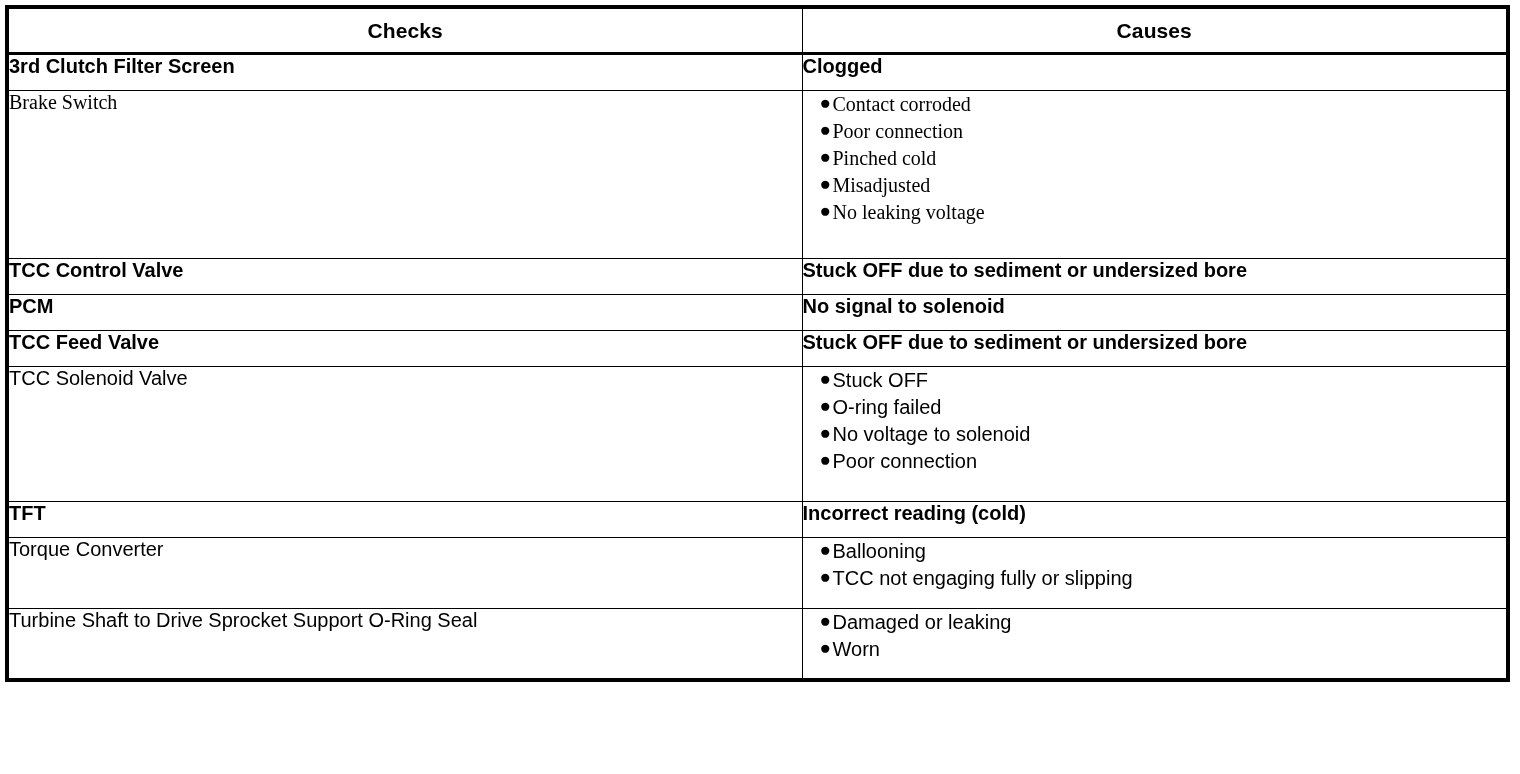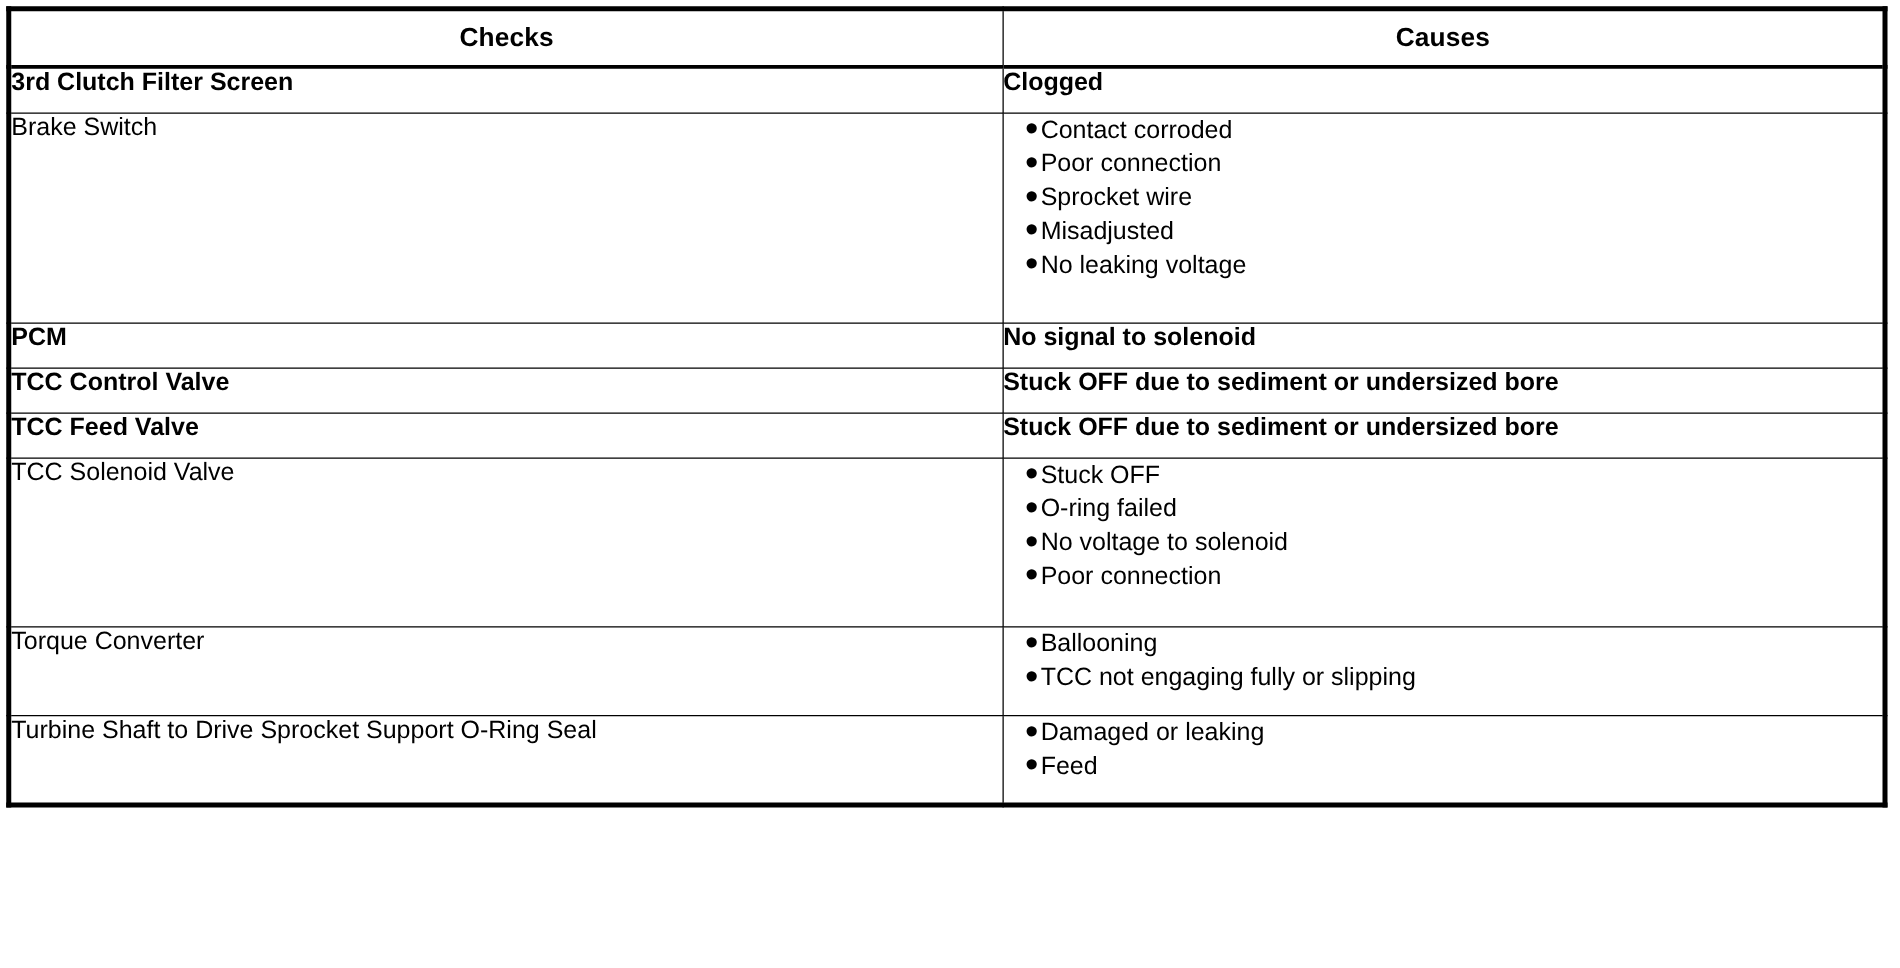--- a/index.html
+++ b/index.html
@@ -95,21 +95,21 @@
     box-sizing: border-box;
     font-size: 19px;
     line-height: 1.2;
   }
   .cell-list li .bullet-text {
     flex: 1 1 auto;
   }
 
   
   tr.r-short td { height: 35px; font-weight: bold; }
-  tr.r-brake td { height: 167px; }
+  tr.r-brake td { height: 167px; font-family: Liberation Serif, serif; }
   tr.r-solenoid td { height: 134px; }
   tr.r-converter td { height: 70px; }
   tr.r-turbine td { height: 69px; }
 
   
 </style>
 </head>
 <body>
 
 <div class="page">
@@ -147,61 +147,61 @@
             <li>
               <span class="bullet">●</span>
               <span class="bullet-text">Contact corroded</span>
             </li>
             <li>
               <span class="bullet">●</span>
               <span class="bullet-text">Poor connection</span>
             </li>
             <li>
               <span class="bullet">●</span>
-              <span class="bullet-text">Sprocket wire</span>
+              <span class="bullet-text">Pinched cold</span>
             </li>
             <li>
               <span class="bullet">●</span>
               <span class="bullet-text">Misadjusted</span>
             </li>
             <li>
               <span class="bullet">●</span>
               <span class="bullet-text">No leaking voltage</span>
             </li>
           </ul>
         </td>
       </tr>
 
       <tr class="r-short">
         <td class="cell">
+          <span class="cell-text">TCC Control Valve</span>
+        </td>
+        <td class="cell">
+          <span class="cell-text">Stuck OFF due to sediment or undersized bore</span>
+        </td>
+      </tr>
+
+      <tr class="r-short">
+        <td class="cell">
           <span class="cell-text">PCM</span>
         </td>
         <td class="cell">
           <span class="cell-text">No signal to solenoid</span>
         </td>
       </tr>
 
       <tr class="r-short">
         <td class="cell">
-          <span class="cell-text">TCC Control Valve</span>
+          <span class="cell-text">TCC Feed Valve</span>
         </td>
         <td class="cell">
           <span class="cell-text">Stuck OFF due to sediment or undersized bore</span>
         </td>
       </tr>
 
-      <tr class="r-short">
-        <td class="cell">
-          <span class="cell-text">TCC Feed Valve</span>
-        </td>
-        <td class="cell">
-          <span class="cell-text">Stuck OFF due to sediment or undersized bore</span>
-        </td>
-      </tr>
-
 
       <tr class="r-solenoid">
         <td class="cell">
           <span class="cell-text">TCC Solenoid Valve</span>
         </td>
         <td class="cell">
           <ul class="cell-list">
             <li>
               <span class="bullet">●</span>
               <span class="bullet-text">Stuck OFF</span>
@@ -215,20 +215,28 @@
               <span class="bullet-text">No voltage to solenoid</span>
             </li>
             <li>
               <span class="bullet">●</span>
               <span class="bullet-text">Poor connection</span>
             </li>
           </ul>
         </td>
       </tr>
 
+      <tr class="r-short">
+        <td class="cell">
+          <span class="cell-text">TFT</span>
+        </td>
+        <td class="cell">
+          <span class="cell-text">Incorrect reading (cold)</span>
+        </td>
+      </tr>
 
       <tr class="r-converter">
         <td class="cell">
           <span class="cell-text">Torque Converter</span>
         </td>
         <td class="cell">
           <ul class="cell-list">
             <li>
               <span class="bullet">●</span>
               <span class="bullet-text">Ballooning</span>
@@ -246,21 +254,21 @@
           <span class="cell-text">Turbine Shaft to Drive Sprocket Support O-Ring Seal</span>
         </td>
         <td class="cell">
           <ul class="cell-list">
             <li>
               <span class="bullet">●</span>
               <span class="bullet-text">Damaged or leaking</span>
             </li>
             <li>
               <span class="bullet">●</span>
-              <span class="bullet-text">Feed</span>
+              <span class="bullet-text">Worn</span>
             </li>
           </ul>
         </td>
       </tr>
 
     </tbody>
   </table>
 
 </div>
 

